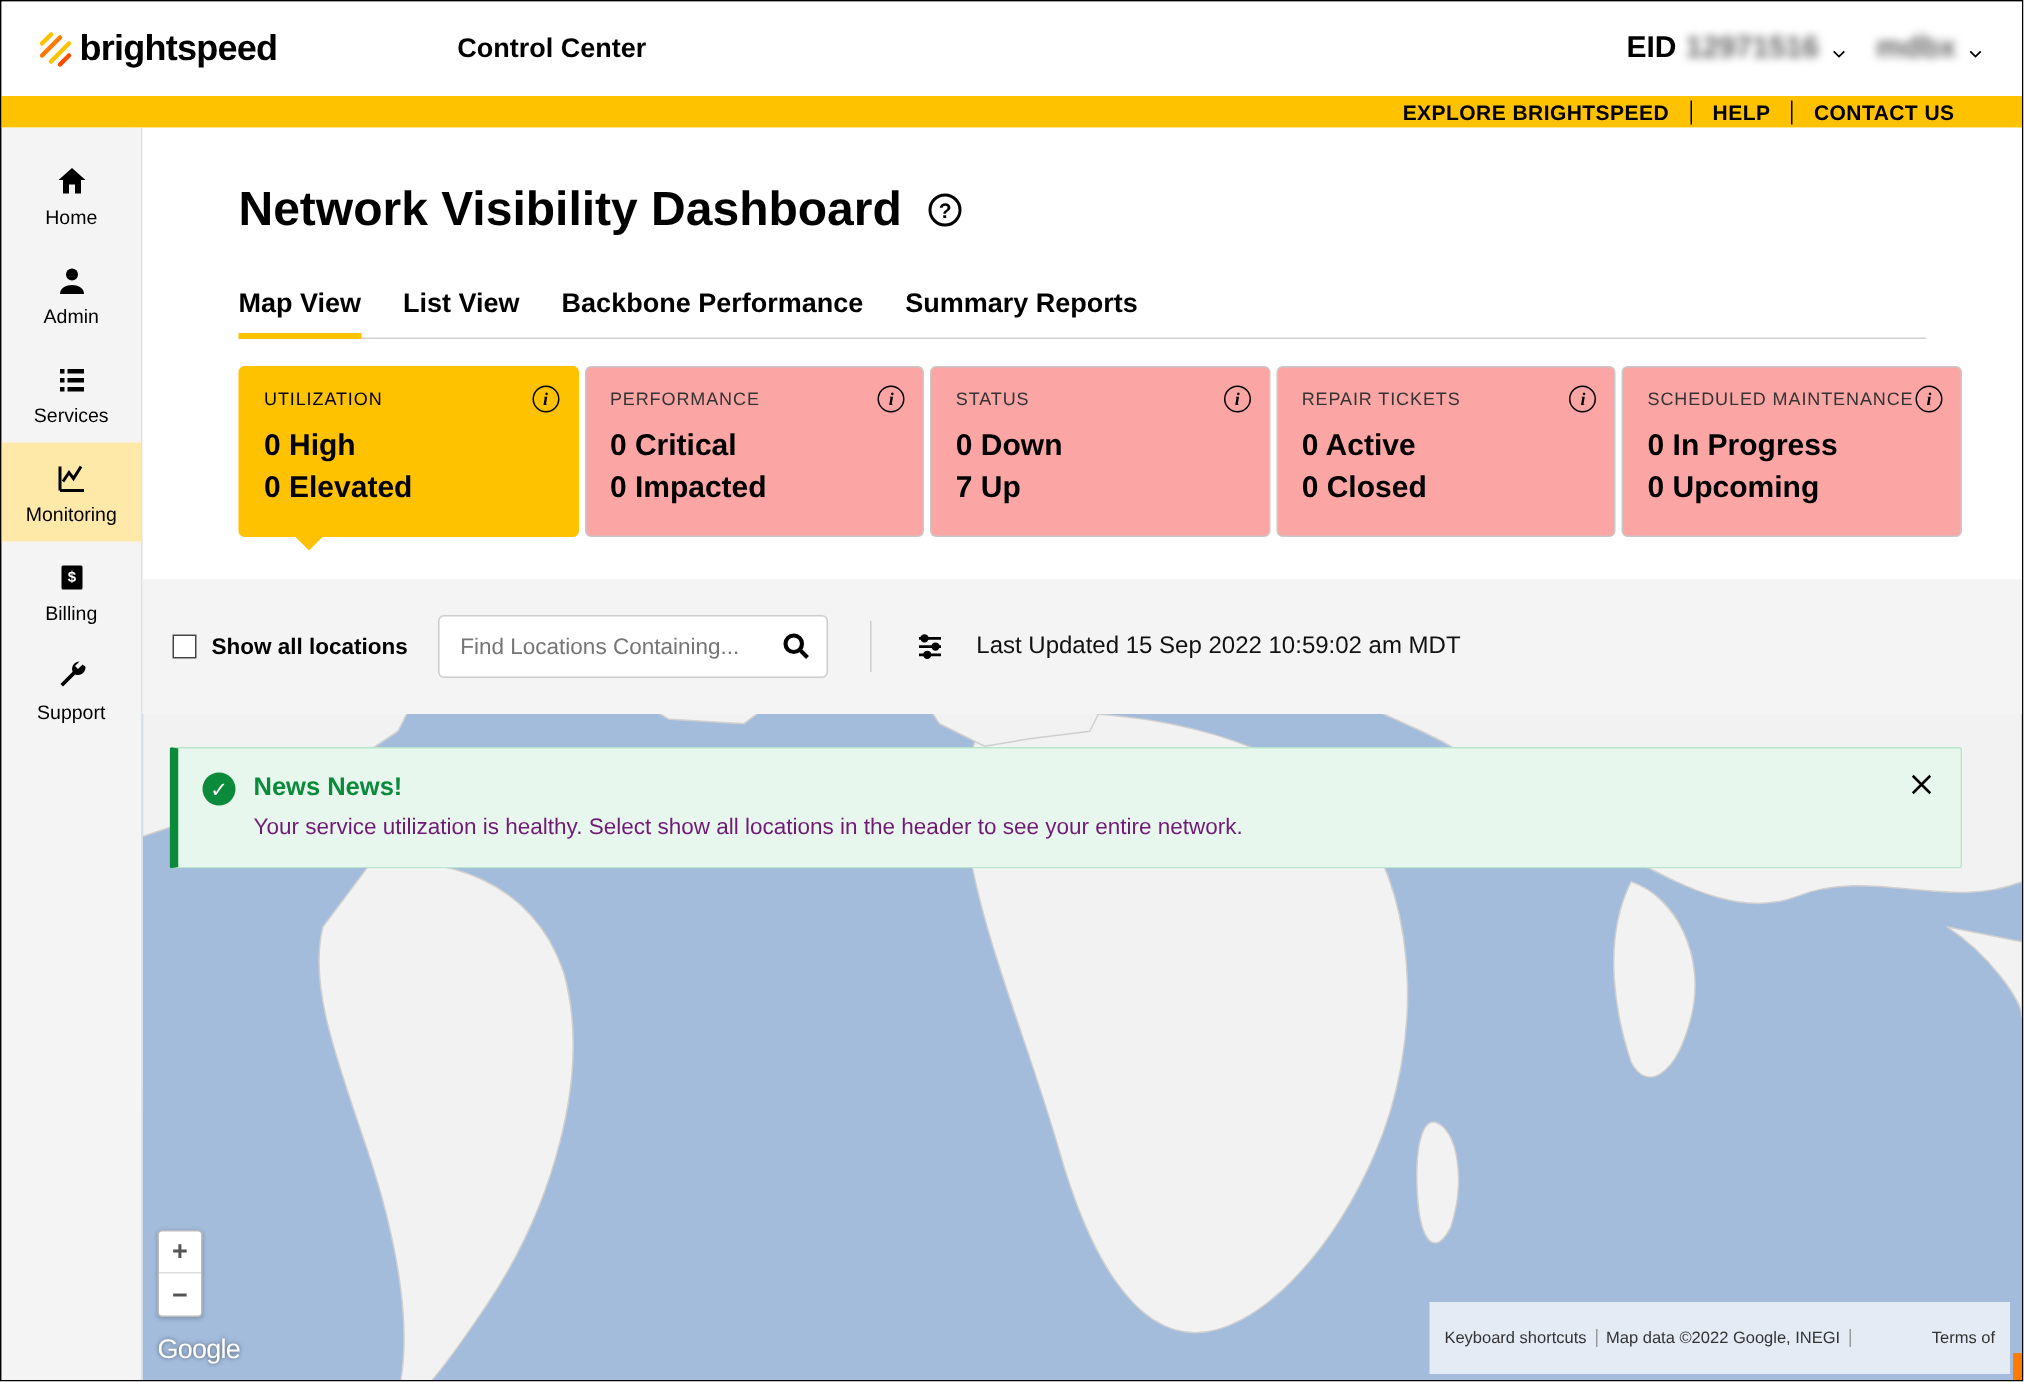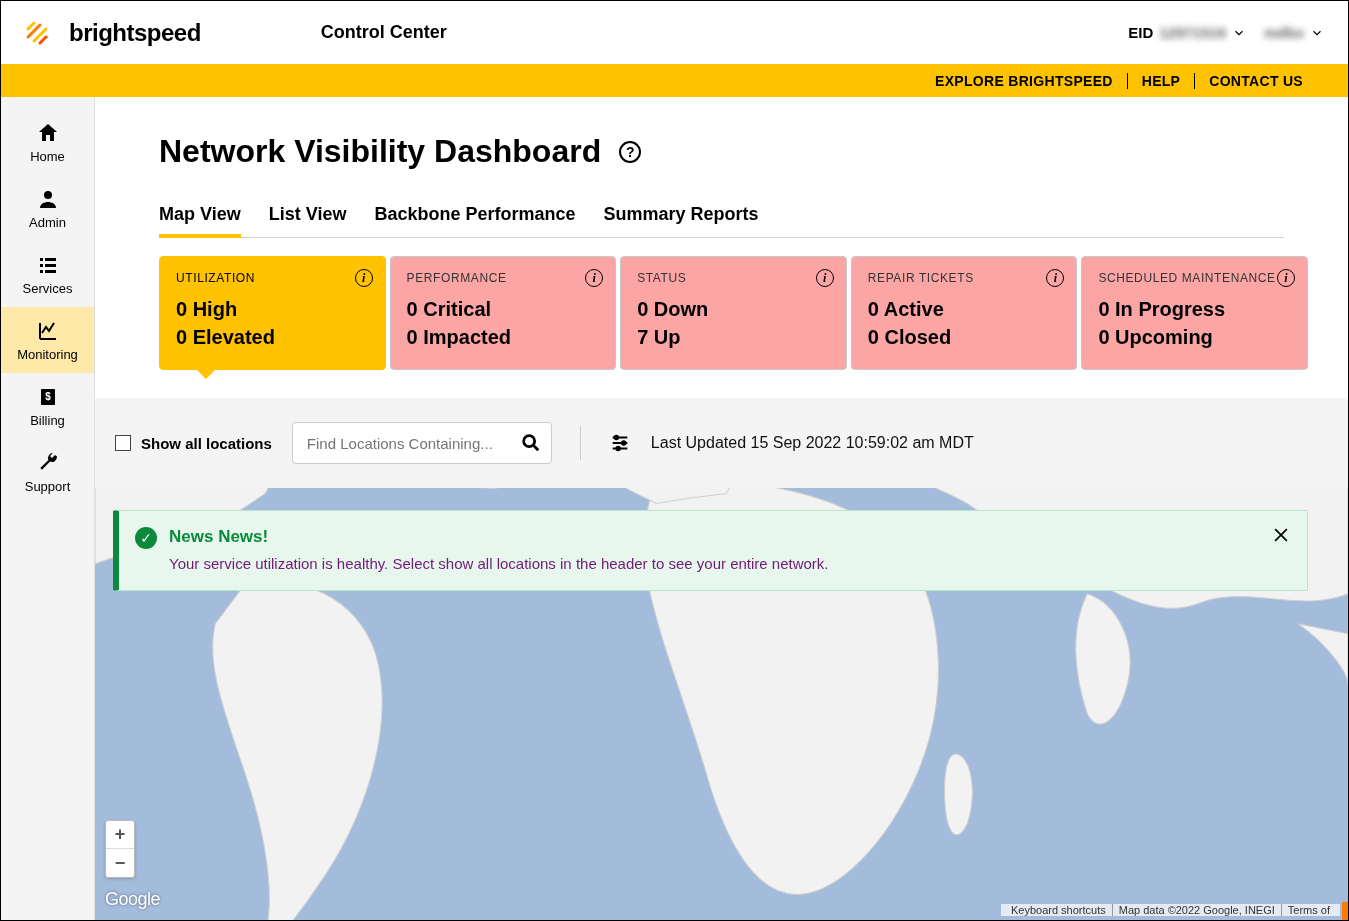--- a/index.html
+++ b/index.html
@@ -1,31 +1,31 @@
 <!DOCTYPE html>
 <html><head>
   <meta charset="utf-8">
   <style>
     * { box-sizing: border-box; margin: 0; padding: 0; }
     body { font-family: Arial, Helvetica, sans-serif; background: #fff; color: #000; }
     .app { width: 1349px; height: 921px; display: flex; flex-direction: column; border: 1px solid #000; overflow: hidden; position: relative;}
 
     
     .header-top { height: 63px; display: flex; align-items: center; padding: 0 24px; background: #fff; }
-    .brand { display:flex; align-items:center; gap:20px; font-size:24px; font-weight: 800; letter-spacing:-0.5px;}
+    .brand { display:flex; align-items:center; gap:4px; font-size:24px; font-weight: 800; letter-spacing:-0.5px;}
     .brand-icon { width:24px; height:24px; position:relative;}
     .brand-icon svg { display:block;}
     .app-name { margin-left: 120px; font-size:18px; font-weight:700; }
-    .header-right { margin-left:auto; display:flex; align-items:center; gap:18px; font-size:15px; font-weight:700;}
+    .header-right { margin-left:auto; display:flex; align-items:center; gap:18px; font-size:20px; font-weight:700;}
     .eid-wrap {display:flex; align-items:center; gap:6px;}
     .eid-blur { filter: blur(3px); color:#666; font-weight:600;}
     .chevdown { width:14px; height:14px; display:inline-block;}
 
     
-    .util-bar { background:#ffc200; height:33px; display:flex; align-items:center; justify-content:flex-end; padding:0 45px 0 0; gap:0; font-size:14px; font-weight:700; letter-spacing:0.3px;}
+    .util-bar { background:#ffc200; height:21px; display:flex; align-items:center; justify-content:flex-end; padding:0 45px 0 0; gap:0; font-size:14px; font-weight:700; letter-spacing:0.3px;}
     .util-bar span.sep { border-left:1px solid #000; height:16px; margin:0 14px;}
     .util-bar a {cursor:pointer;}
 
     
     .body-row { flex:1; display:flex; position:relative; overflow:hidden;}
 
     
     .sidebar { width:94px; background:#f4f4f4; border-right:1px solid #e0e0e0; display:flex; flex-direction:column; padding-top:12px;}
     .side-item { display:flex; flex-direction:column; align-items:center; justify-content:center; height:66px; font-size:13px; cursor:pointer; gap:4px;}
     .side-item.active { background:#ffe9a8;}
@@ -69,23 +69,23 @@
     .notif { position:absolute; top:22px; left:18px; right:40px; background:#e8f7ee; border:1px solid #b8e6cc; border-left:6px solid #0a8a3a; border-radius:2px; padding:16px 50px 18px 50px;}
     .notif-check { position:absolute; left:16px; top:16px; width:22px; height:22px; background:#0a8a3a; border-radius:50%; display:flex; align-items:center; justify-content:center; color:#fff; font-size:14px;}
     .notif-title { color:#0a8a3a; font-weight:800; font-size:17px;}
     .notif-body { margin-top:8px; font-size:15px; color:#701a75;}
     .notif-close {position:absolute; top:14px; right:16px; width:20px; height:20px; cursor:pointer;}
 
     .zoom-ctrl { position:absolute; left:10px; bottom:42px; width:30px; background:#fff; border:1px solid #bbb; border-radius:3px; box-shadow:0 1px 3px rgba(0,0,0,0.2);}
     .zoom-btn {height:28px; display:flex; align-items:center; justify-content:center; font-size:18px; font-weight:700; cursor:pointer; color:#555;}
     .zoom-btn:first-child {border-bottom:1px solid #ddd;}
     .google-logo { position:absolute; left:10px; bottom:10px; font-size:18px; color:#fff; font-weight:500; text-shadow:0 0 3px rgba(0,0,0,0.5); letter-spacing:-0.5px;}
-    .map-footer { position:absolute; right:8px; bottom:4px; font-size:11px; color:#333; display:flex; gap:0; align-items:flex-end; background:rgba(255,255,255,0.7); padding:0 4px;}
+    .map-footer { position:absolute; right:8px; bottom:4px; font-size:11px; color:#333; display:flex; gap:0; align-items:flex-end; background:rgba(255,255,255,0.7); padding:18px 4px;}
     .map-footer span { padding:0 6px; border-right:1px solid #999;}
-    .map-footer span:last-child {border-right:none;}
+    .map-footer span:last-child {border-right:none;margin-left:48px;}
     .scroll-ind { position:absolute; right:0; top:96px; bottom:0; width:14px; background:transparent;}
 
     
     .world-svg { width:100%; height:100%; display:block;}
 
     
     .orange-edge { position:absolute; right:0; bottom:0; width:6px; height:18px; background:#ff7a00;}
   </style>
 </head>
 <body>

